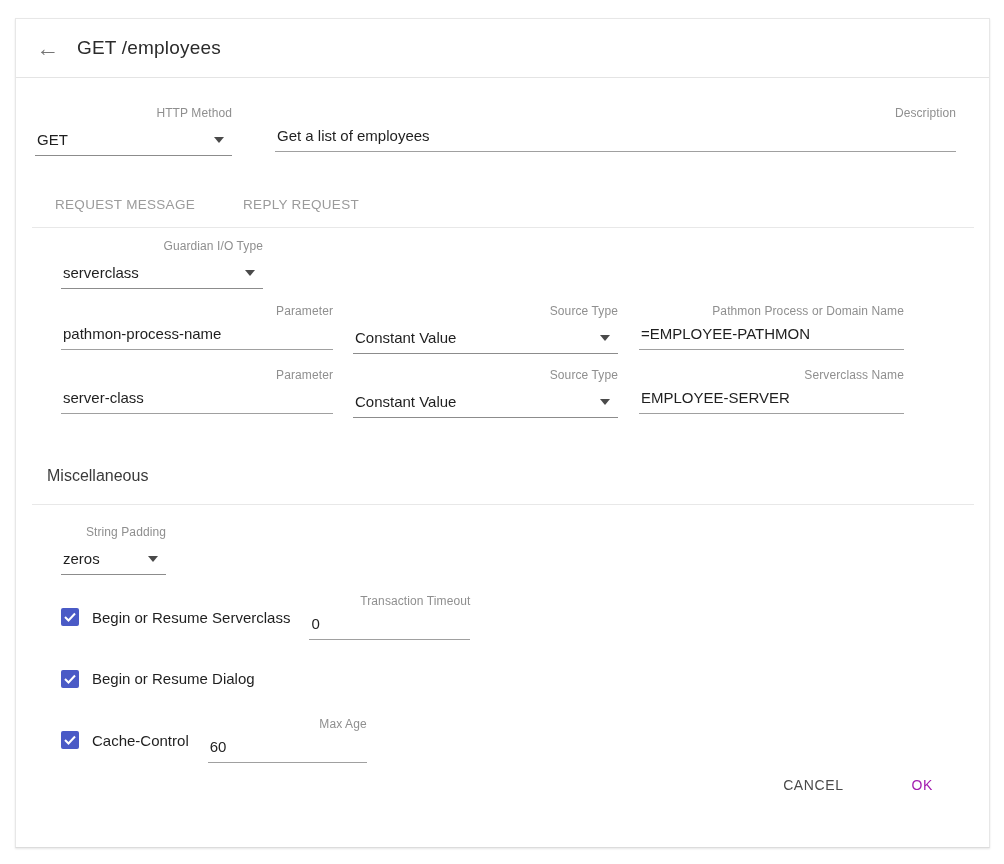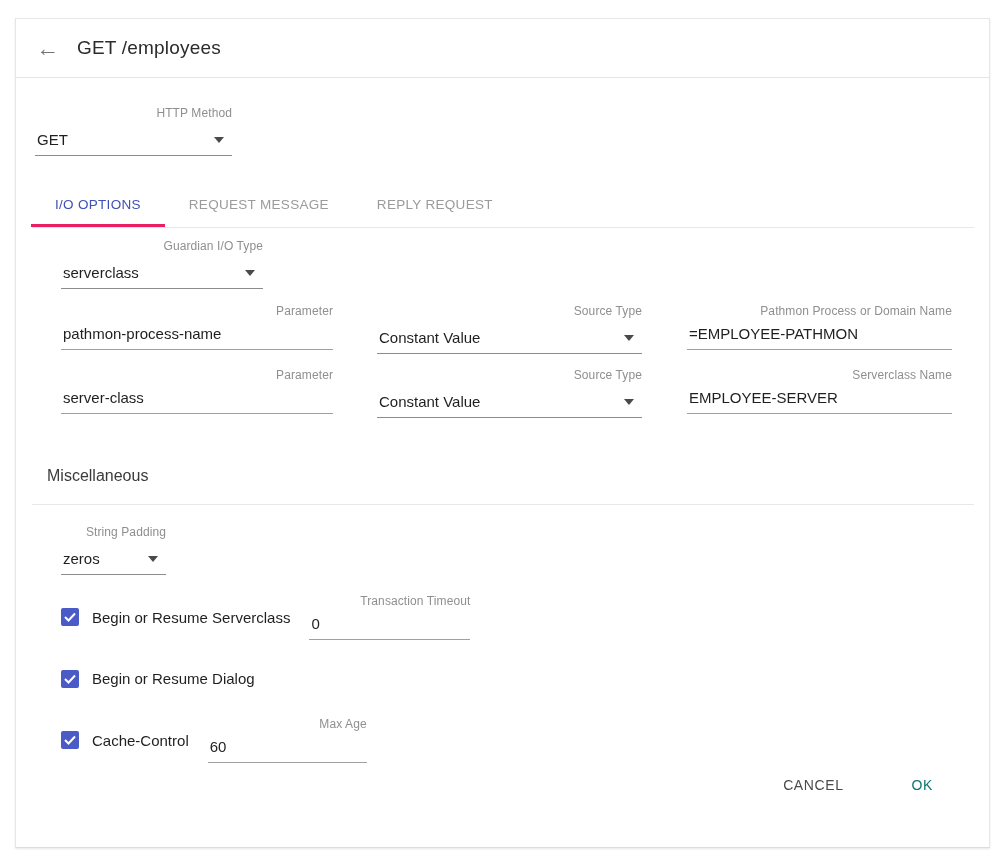--- a/index.html
+++ b/index.html
@@ -101,21 +101,21 @@
     margin: 27px 0 19px 31px;
   }
   .section-heading.misc { margin-top: 49px; }
   .divider {
     border: none;
     border-top: 1px solid #e8e8e8;
     margin: 0 15px 0 16px;
   }
   .section-body { padding: 0 45px; }
   .f-guardian { width: 202px; margin-top: 11px; }
-  .param-row { display: flex; margin-top: 14px; gap: 24px; }
+  .param-row { display: flex; margin-top: 14px; }
   .param-row.first { margin-top: 15px; }
   .col-param  { width: 272px; flex: none; }
   .col-source { width: 265px; flex: none; margin-left: 20px; }
   .col-target { width: 265px; flex: none; margin-left: 21px; }
   .f-string-padding { width: 105px; margin-top: 20px; }
   
   .check-row {
     display: flex; align-items: center;
     min-height: 43px;
     margin-top: 17px;
@@ -141,44 +141,47 @@
   }
   .flat-btn {
     background: none; border: none;
     font-family: inherit;
     font-size: 14px;
     letter-spacing: 0.6px;
     color: #4a4a4a;
     padding: 10px 16px;
     cursor: pointer;
   }
-  .flat-btn.ok { color: #0f766e; margin-left: 36px; }
+  .flat-btn.ok { color: #a21caf; margin-left: 36px; }
 </style>
 </head>
 <body>
 
 <div class="card">
 
   <div class="card-header">
     <span class="back-arrow">←</span>
     <h1 class="card-title">GET /employees</h1>
   </div>
 
   <div class="top-fields">
     <div class="field f-http-method">
       <label>HTTP Method</label>
       <div class="select-row">
         <span>GET</span>
         <span class="dd-arrow"></span>
       </div>
     </div>
+    <div class="field f-description">
+      <label>Description</label>
+      <input value="Get a list of employees" style="">
+    </div>
   </div>
 
   <div class="tabs">
-    <div class="tab active">I/O OPTIONS</div>
     <div class="tab">REQUEST MESSAGE</div>
     <div class="tab">REPLY REQUEST</div>
   </div>
 
   <hr class="divider">
 
   <div class="section-body">
     <div class="field f-guardian">
       <label>Guardian I/O Type</label>
       <div class="select-row">

